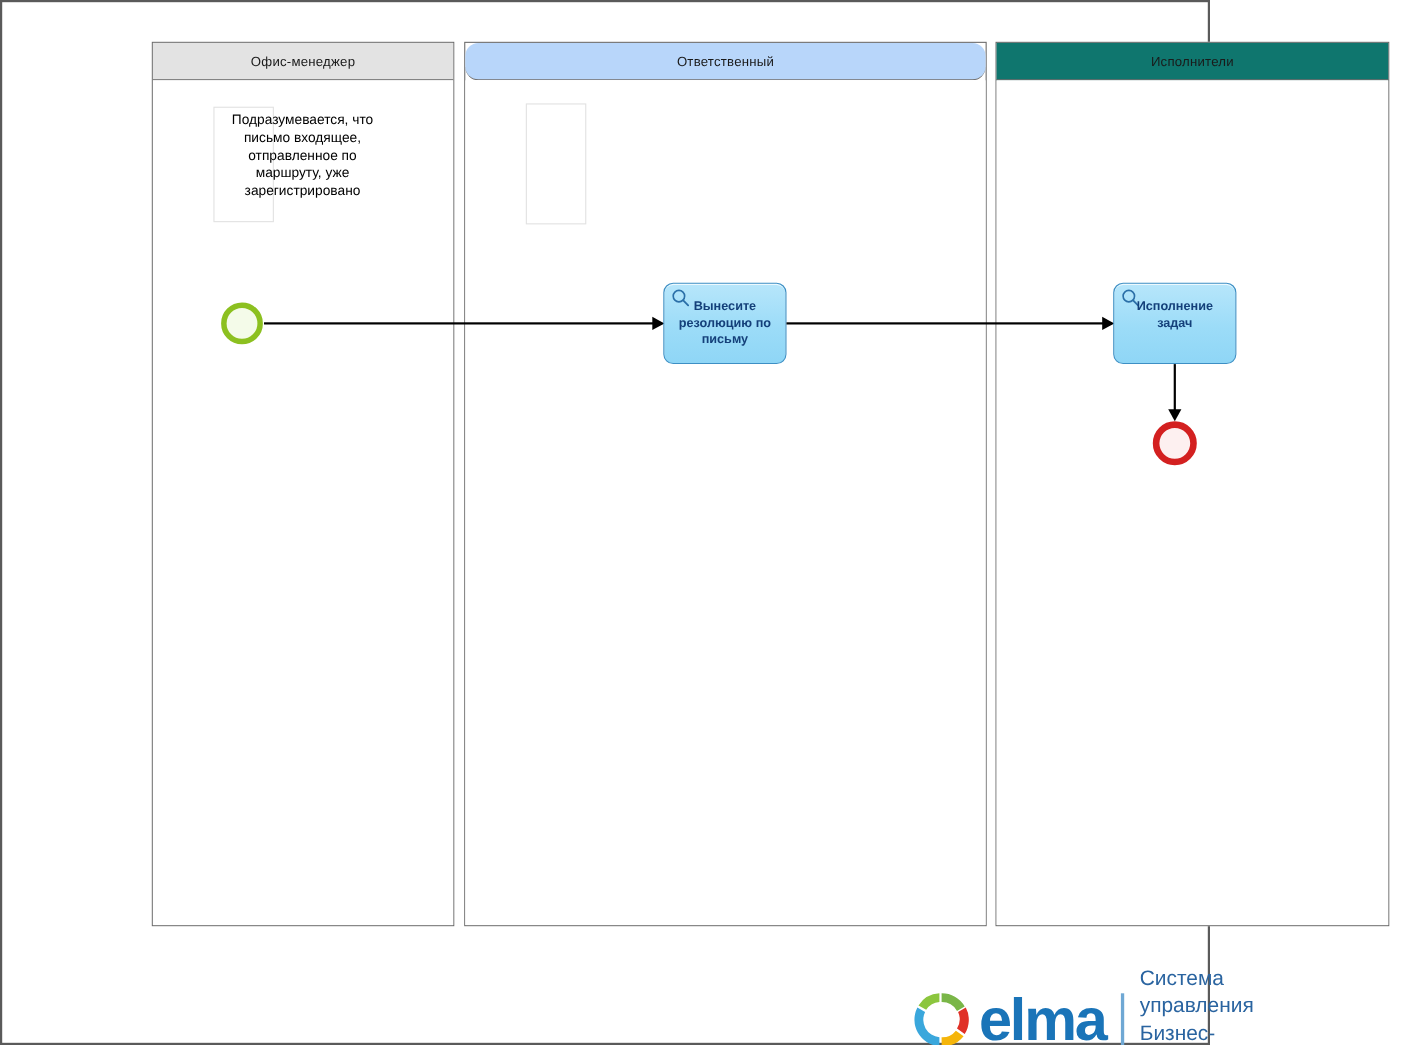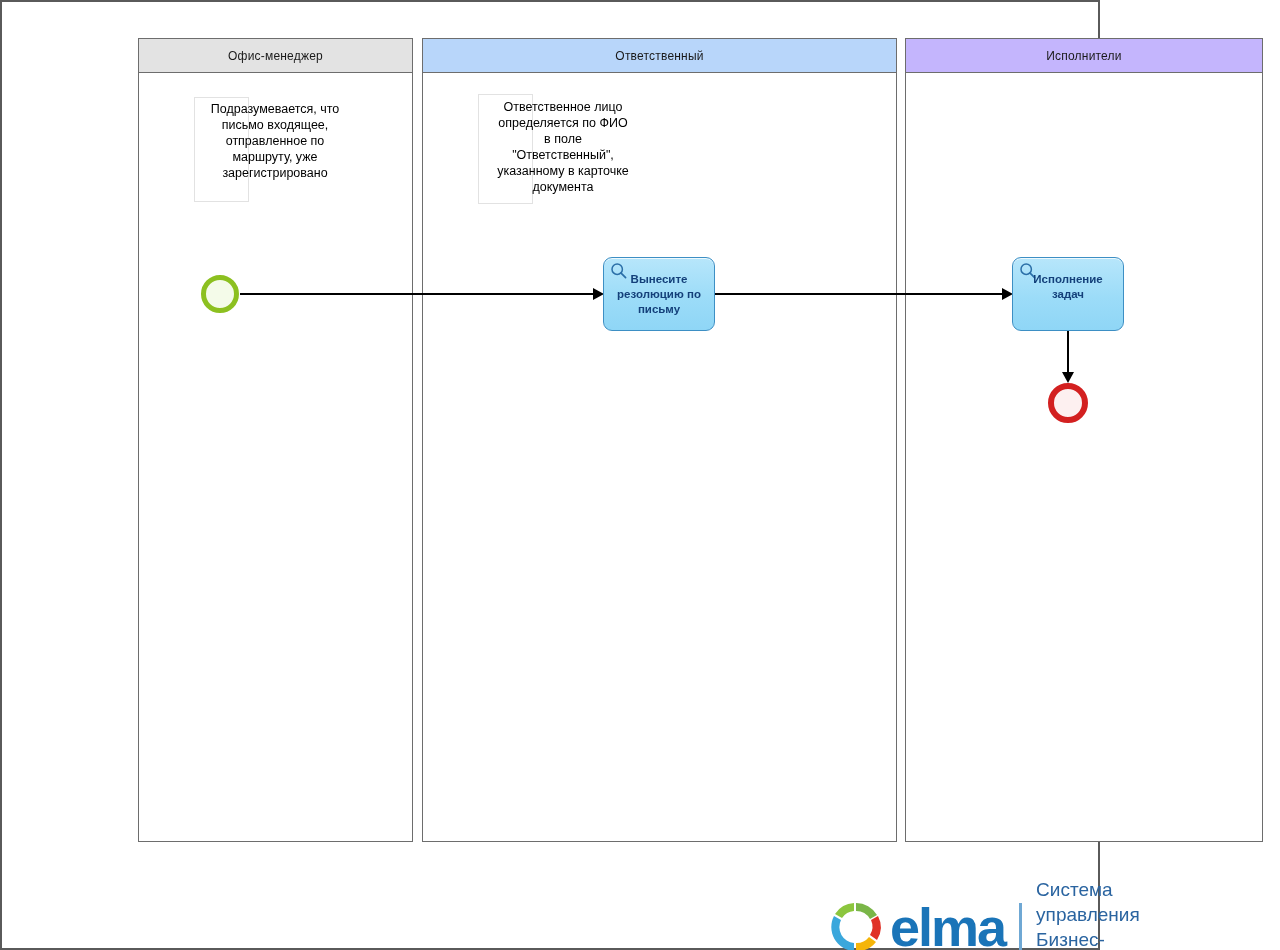--- a/index.html
+++ b/index.html
@@ -180,47 +180,41 @@
 <div id="canvas">
 
   <div class="lane" style="left:136px; top:36px; width:275px; height:804px;">
     <div class="lane-header" style="background:#e3e3e3;">
       <span>Офис-менеджер</span>
     </div>
     <div class="lane-body"></div>
   </div>
 
   <div class="lane" style="left:420px; top:36px; width:475px; height:804px;">
-    <div class="lane-header" style="background:#b8d6fa;">
+    <div class="lane-header" style="background:#b8d6fa;border-radius:12px;">
       <span>Ответственный</span>
     </div>
     <div class="lane-body"></div>
   </div>
 
   <div class="lane" style="left:903px; top:36px; width:358px; height:804px;">
-    <div class="lane-header" style="background:#c4b5fd;">
+    <div class="lane-header" style="background:#0f766e;">
       <span>Исполнители</span>
     </div>
     <div class="lane-body"></div>
   </div>
 
   <div class="annotation" style="left:192px; top:95px; width:55px; height:105px;"></div>
   <div class="annotation-text" style="left:182px; top:99px; width:182px;">Подразумевается, что
 письмо входящее,
 отправленное по
 маршруту, уже
 зарегистрировано</div>
 
   <div class="annotation" style="left:476px; top:92px; width:55px; height:110px;"></div>
-  <div class="annotation-text" style="left:466px; top:97px; width:190px;">Ответственное лицо
-определяется по ФИО
-в поле
-"Ответственный",
-указанному в карточке
-документа</div>
 
   <div class="event event-start" style="left:199px; top:273px;"></div>
 
   <div class="conn conn-h" style="left:238px; top:291px; width:362px;"></div>
   <div class="arrowhead arrow-right" style="left:591px; top:286px;"></div>
 
   <div class="task" style="left:601px; top:255px;">
     <svg class="task-icon" viewBox="0 0 18 18">
       <circle cx="7.2" cy="7.2" r="5.2" fill="none" stroke="#2b6fa8" stroke-width="1.5"></circle>
       <line x1="11.1" y1="11.1" x2="15.6" y2="15.6" stroke="#2b6fa8" stroke-width="1.7" stroke-linecap="round"></line>

